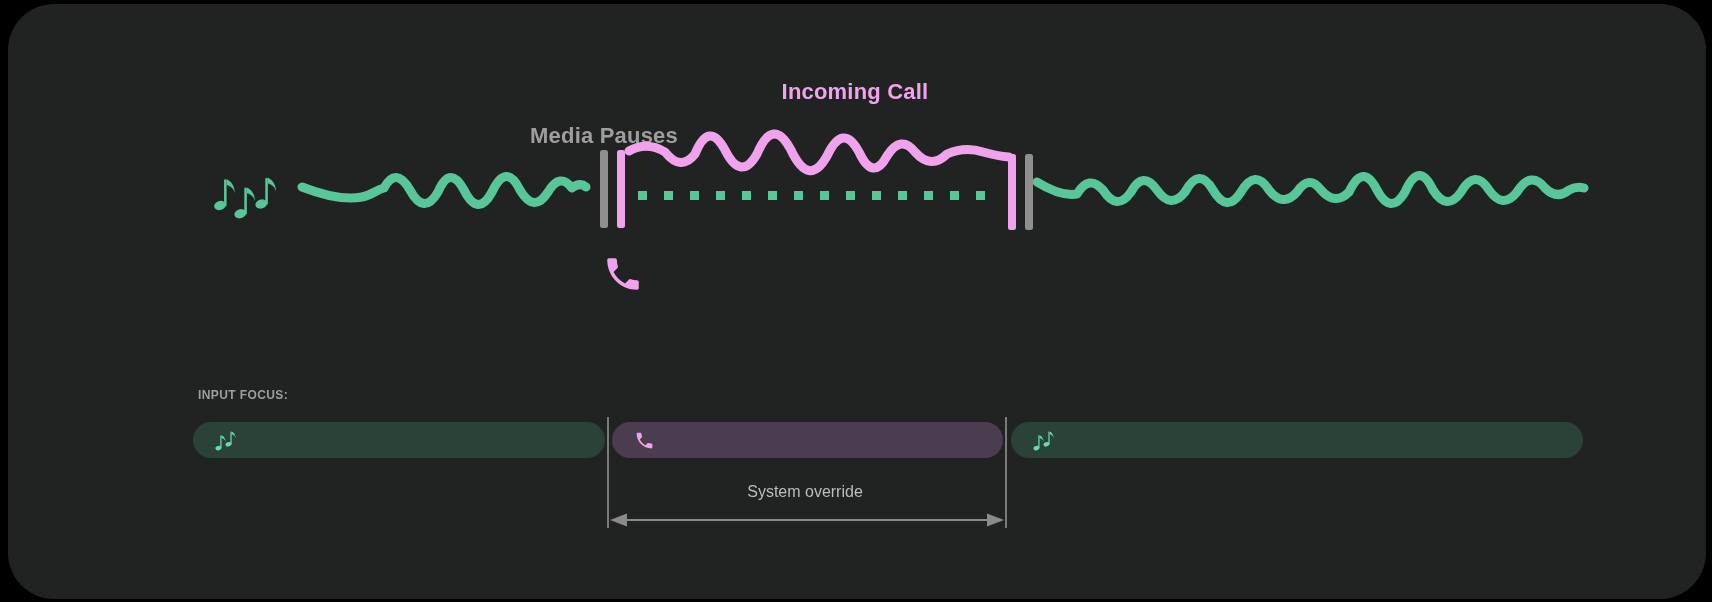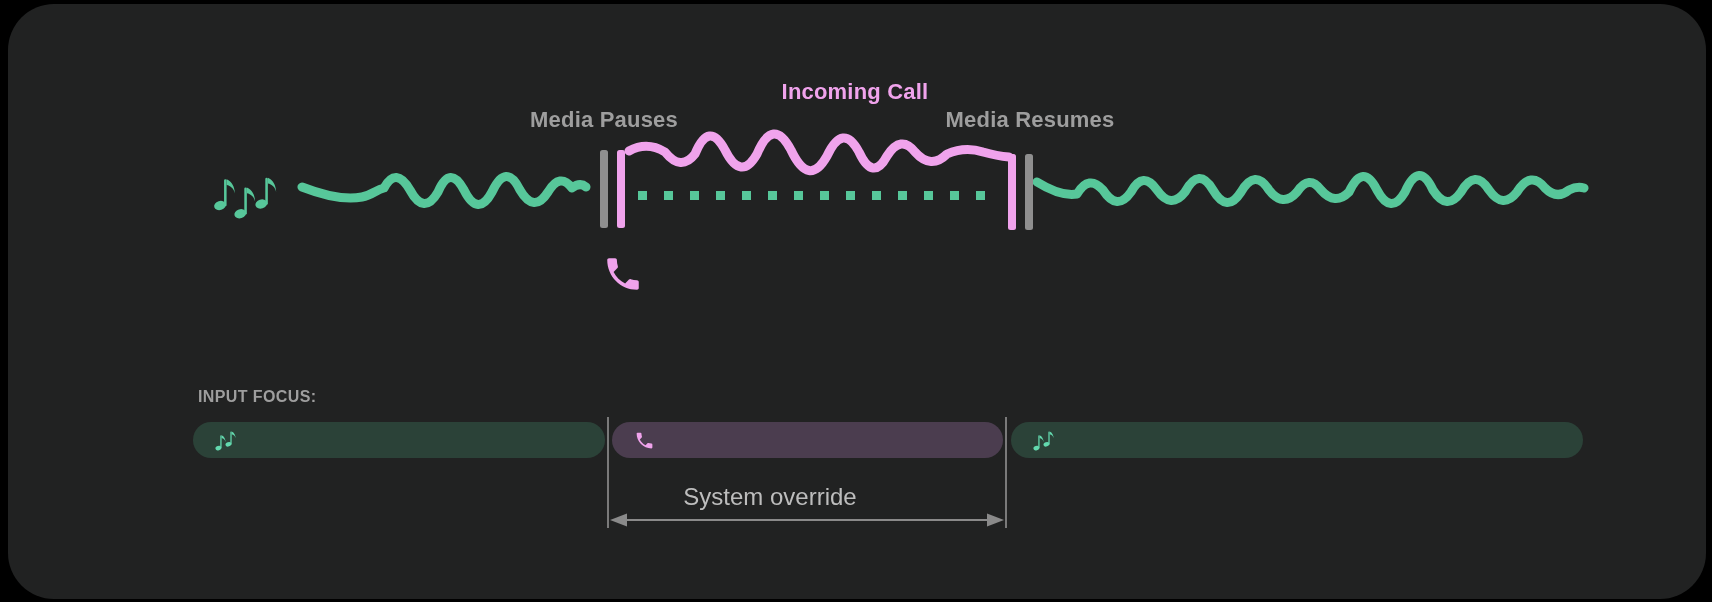--- a/index.html
+++ b/index.html
@@ -1,56 +1,55 @@
 <!DOCTYPE html>
 <html style="--page-bg: #000000; --card-bg: #212222; --green: #57c79a; --green-bright: #63d9ae; --pink: #f0a3ec; --gray-marker: #8f8f8f; --gray-label: #9e9e9e; --gray-line: #8a8a8a; --text-light: #bdbdbd; --pill-green-bg: #2b4238; --pill-purple-bg: #4b3d4f;"><head>
 <meta charset="utf-8">
 <style>
   html,body{margin:0;padding:0;background:#000;width:1712px;height:602px;overflow:hidden;
     font-family:"Liberation Sans","DejaVu Sans",sans-serif;}
   .card{position:absolute;left:8px;top:4px;width:1698px;height:595px;border-radius:46px;
     background:var(--card-bg,#212222);}
   .abs{position:absolute;}
   .label{white-space:nowrap;}
-  .label-gray{color:var(--gray-label,#9e9e9e);font-size:22px;font-weight:700;letter-spacing:.2px;}
+  .label-gray{color:var(--gray-label,#9e9e9e);font-size:22px;font-weight:700;letter-spacing:.2px;margin-top:16px;}
   .label-pink{color:var(--pink,#f0a3ec);font-size:22px;font-weight:700;letter-spacing:.2px;margin-left:36px;}
   .centered{transform:translateX(-50%);}
   svg{display:block;overflow:visible;}
   .stage{position:absolute;left:0;top:0;width:1712px;height:602px;pointer-events:none;}
   .wave{fill:none;stroke-width:9;stroke-linecap:round;stroke-linejoin:round;}
   .wave-green{stroke:var(--green,#57c79a);}
   .wave-pink{stroke:var(--pink,#f0a3ec);}
   .marker{position:absolute;width:8px;border-radius:2.5px;}
   .marker-gray{background:var(--gray-marker,#8f8f8f);}
   .marker-pink{background:var(--pink,#f0a3ec);}
   .dotted{position:absolute;left:630px;top:187px;width:358px;height:9px;
     background:repeating-linear-gradient(to right,var(--green,#57c79a) 0 9px,transparent 9px 26px);}
   .note-fill{fill:var(--green,#57c79a);}
   .note-fill-bright{fill:var(--green-bright,#63d9ae);}
   .phone-fill{fill:var(--pink,#f0a3ec);}
-  .focus-heading{position:absolute;left:190px;top:384px;font-size:16px;font-weight:700;
+  .focus-heading{position:absolute;left:190px;top:384px;font-size:12px;font-weight:700;
     letter-spacing:.4px;color:var(--gray-label,#9e9e9e);}
   .pill{position:absolute;top:418px;height:36px;border-radius:18px;display:flex;
     align-items:center;padding-left:22px;box-sizing:border-box;}
   .pill-green{background:var(--pill-green-bg,#2b4238);}
   .pill-purple{background:var(--pill-purple-bg,#4b3d4f);}
   .guide{position:absolute;top:413px;height:111px;width:2px;background:var(--gray-line,#8a8a8a);opacity:.85;}
-  .override-label{position:absolute;left:762px;top:479px;font-size:24px;font-weight:400;
+  .override-label{position:absolute;left:797px;top:479px;font-size:16px;font-weight:400;
     color:var(--text-light,#bdbdbd);}
   .arrow-stroke{stroke:var(--gray-line,#8a8a8a);stroke-width:2;}
   .arrow-fill{fill:var(--gray-line,#8a8a8a);}
 </style>
 </head>
 <body style="background: rgb(0, 0, 0);">
 
 <div class="card">
 
   <div class="abs label label-gray centered" style="left:596px;top:103px;">Media Pauses</div>
   <div class="abs label label-pink centered" style="left:811px;top:75px;">Incoming Call</div>
-  <div class="abs label label-gray centered" style="left:1022px;top:103px;">Media Resumes</div>
 
   <svg class="stage" viewBox="0 0 1712 602">
     <path class="wave wave-green" d="
       M294 183
       C 312 190, 334 197, 354 193
       C 364 191, 368 186, 376 184
       Q 388 162 402 186
       Q 416 212 430 188
       Q 442 160 456 186
       Q 470 214 484 188

